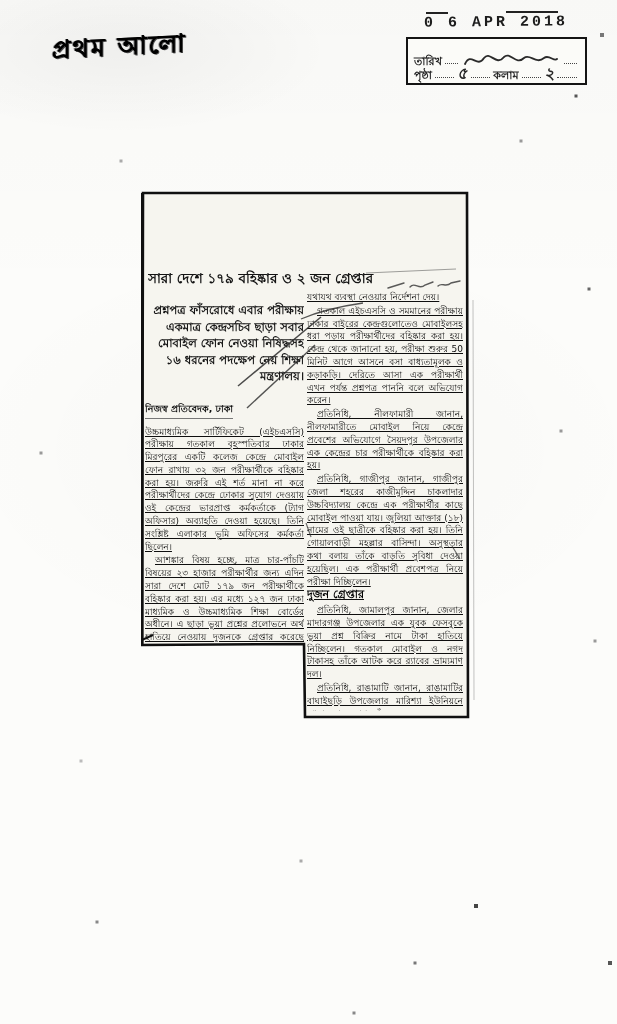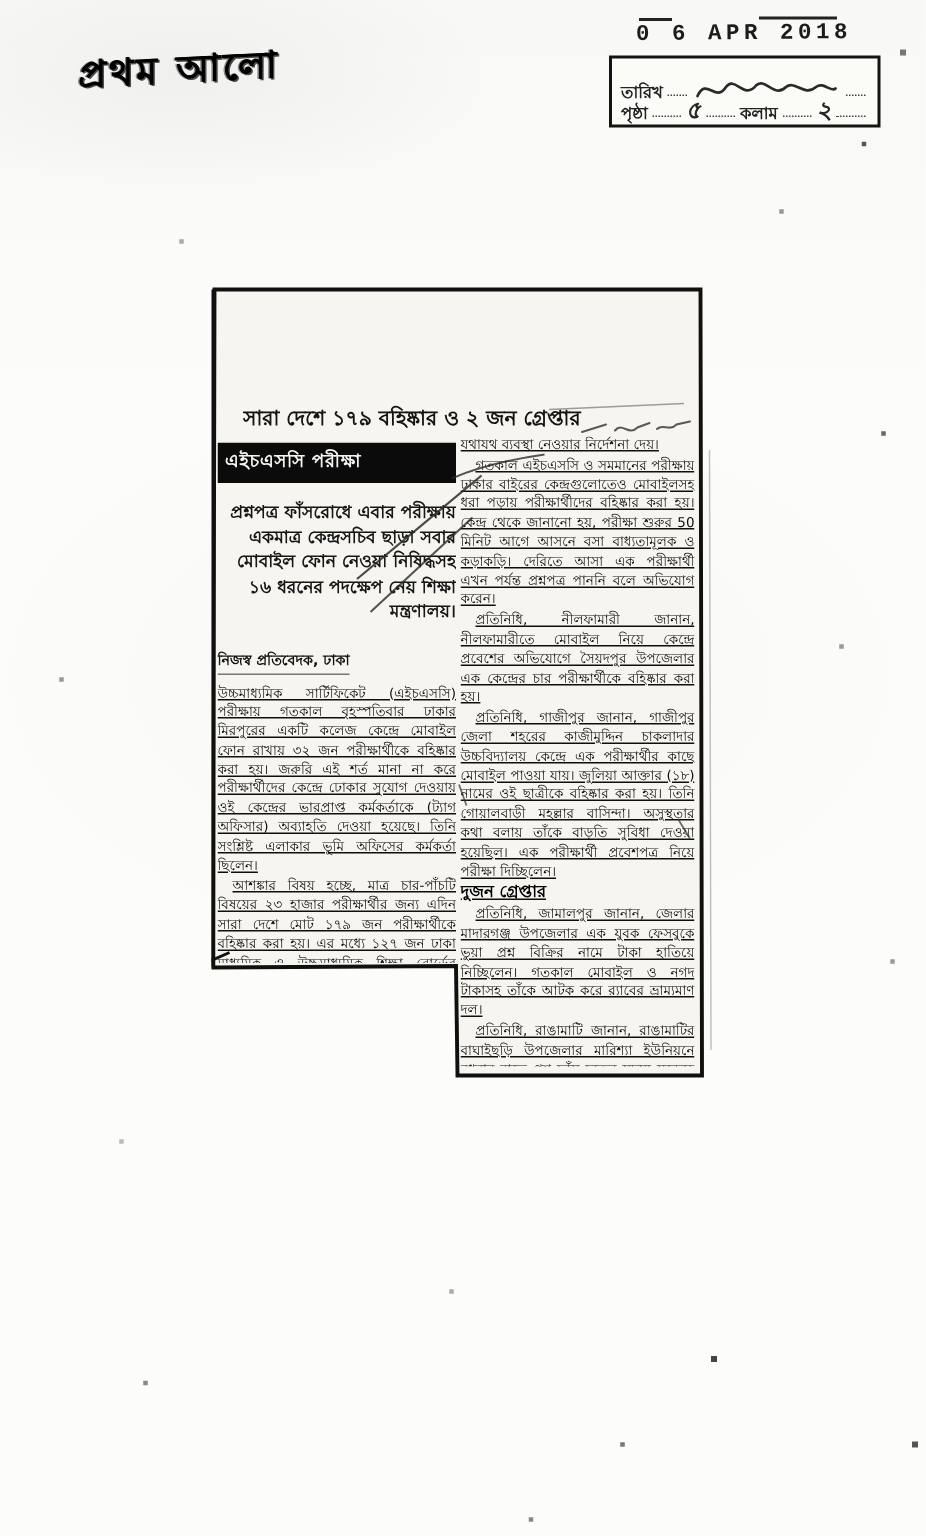--- a/index.html
+++ b/index.html
@@ -46,21 +46,21 @@
   .clipping { position:absolute; left:141px; top:191px; width:329px; height:529px; }
   .clip-svg { position:absolute; left:0; top:0; }
   .clip-content { position:absolute; left:0; top:0; width:329px; height:529px; }
   .headline {
     position:absolute; left:7px; top:5px; width:314px;
     font-size:25px; line-height:32px; font-weight:800; color:#0e0e0e;
     letter-spacing:0.5px; overflow:hidden; max-height:66px;
     filter:contrast(1.2);
   }
   .subhead {
-    position:absolute; left:21px; top:77px; width:310px;
+    position:absolute; left:7px; top:77px; width:310px;
     font-size:13.5px; font-weight:bold; color:#141414;
     white-space:nowrap; overflow:hidden;
   }
   .col { position:absolute; overflow:hidden; }
   .col-left  { left:4px;  top:104px; width:159px; height:347px; }
   .col-right { left:166px; top:100px; width:156px; height:420px; }
   .kicker {
     display:inline-block; background:#0b0b0b; color:#f4f4f0;
     font-size:12px; font-weight:bold; padding:3px 7px 4px 5px;
     width:161px; letter-spacing:0.5px; overflow:hidden; white-space:nowrap;
@@ -134,21 +134,20 @@
     <polygon points="2,2 326,2 327,526 164,526 163,453 1,454" fill="#f6f5ef" stroke="#101010" stroke-width="2.6" stroke-linejoin="miter"></polygon>
     <line x1="1" y1="454" x2="1" y2="2" stroke="#101010" stroke-width="3"></line>
     <line x1="-6" y1="452" x2="12" y2="444" stroke="#101010" stroke-width="2"></line>
   </svg>
 
   <div class="clip-content">
 
     <div class="subhead">সারা দেশে ১৭৯ বহিষ্কার ও ২ জন গ্রেপ্তার</div>
 
     <div class="col col-left">
-      <div class="kicker">এইচএসসি পরীক্ষা</div>
       <div class="intro">প্রশ্নপত্র ফাঁসরোধে এবার পরীক্ষায় একমাত্র কেন্দ্রসচিব ছাড়া সবার মোবাইল ফোন নেওয়া নিষিদ্ধসহ ১৬ ধরনের পদক্ষেপ নেয় শিক্ষা মন্ত্রণালয়।</div>
       <div><span class="byline">নিজস্ব প্রতিবেদক, ঢাকা</span></div>
       <div class="bodytext">
         <p class="nofirstindent">উচ্চমাধ্যমিক সার্টিফিকেট (এইচএসসি) পরীক্ষায় গতকাল বৃহস্পতিবার ঢাকার মিরপুরের একটি কলেজ কেন্দ্রে মোবাইল ফোন রাখায় ৩২ জন পরীক্ষার্থীকে বহিষ্কার করা হয়। জরুরি এই শর্ত মানা না করে পরীক্ষার্থীদের কেন্দ্রে ঢোকার সুযোগ দেওয়ায় ওই কেন্দ্রের ভারপ্রাপ্ত কর্মকর্তাকে (ট্যাগ অফিসার) অব্যাহতি দেওয়া হয়েছে। তিনি সংশ্লিষ্ট এলাকার ভূমি অফিসের কর্মকর্তা ছিলেন।</p>
         <p>আশঙ্কার বিষয় হচ্ছে, মাত্র চার-পাঁচটি বিষয়ের ২৩ হাজার পরীক্ষার্থীর জন্য এদিন সারা দেশে মোট ১৭৯ জন পরীক্ষার্থীকে বহিষ্কার করা হয়। এর মধ্যে ১২৭ জন ঢাকা মাধ্যমিক ও উচ্চমাধ্যমিক শিক্ষা বোর্ডের অধীনে। এ ছাড়া ভুয়া প্রশ্নের প্রলোভনে অর্থ হাতিয়ে নেওয়ায় দুজনকে গ্রেপ্তার করেছে র‍্যাব।</p>
 
       </div>
     </div>
 
     <div class="col col-right">

